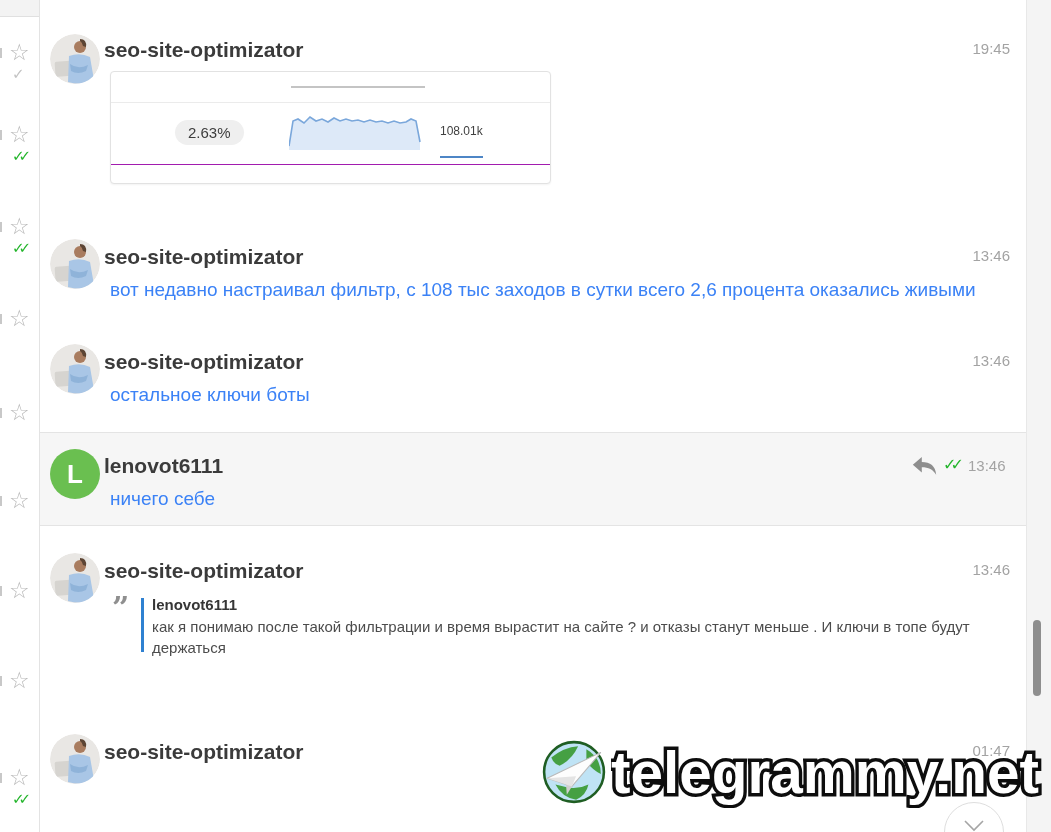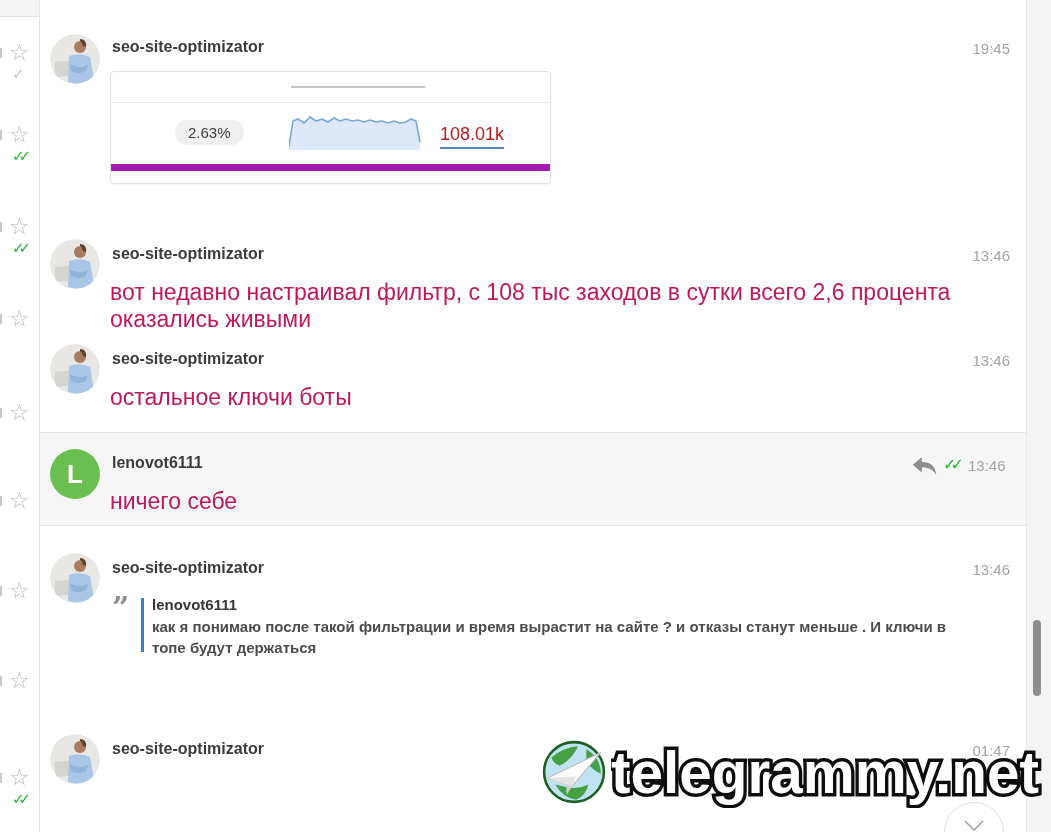--- a/index.html
+++ b/index.html
@@ -17,48 +17,48 @@
   .rail-frag{position:absolute;left:0;top:8px;width:2px;height:10px;background:#9a9a9a;opacity:.55;}
 
   
   .scroll-track{position:absolute;left:1026px;top:0;width:25px;height:832px;background:#f4f4f4;border-left:1px solid #e8e8e8;}
   .scroll-thumb{position:absolute;left:6px;top:620px;width:8px;height:76px;background:#8e8e8e;border-radius:4px;}
 
   
   .avatar{position:absolute;left:50px;width:50px;height:50px;border-radius:50%;overflow:hidden;cursor:pointer;}
   .avatar-green{position:absolute;left:50px;width:50px;height:50px;border-radius:50%;background:var(--avatar-green);
                 color:#fff;font-size:26px;font-weight:bold;display:flex;align-items:center;justify-content:center;cursor:pointer;}
-  .author{position:absolute;left:112px;font-size:16px;font-weight:bold;color:#3b3b3b;cursor:pointer;}
+  .author{position:absolute;left:104px;font-size:21px;font-weight:bold;color:#3b3b3b;cursor:pointer;}
   .time{position:absolute;left:958px;width:52px;text-align:right;font-size:15px;color:#a3a3a3;}
-  .mtext{position:absolute;left:110px;font-size:23px;color:#be185d;}
+  .mtext{position:absolute;left:110px;font-size:19px;color:#3b82f6;}
 
   .hl-band{position:absolute;left:40px;top:432px;width:986px;height:92px;background:#f6f6f6;
            border-top:1px solid #e4e4e4;border-bottom:1px solid #e4e4e4;}
   .hl-cluster-arrow{position:absolute;left:912px;top:456px;cursor:pointer;}
   .hl-cluster-checks{position:absolute;left:943px;top:455px;font-size:16px;font-weight:bold;color:var(--green-check);letter-spacing:-6px;}
   .hl-cluster-time{position:absolute;left:968px;top:457px;font-size:15px;color:#a3a3a3;}
 
   
   .card{position:absolute;left:110px;top:71px;width:441px;height:113px;background:#fff;border:1px solid #e2e2e2;
         border-radius:4px;box-shadow:0 1px 2px rgba(0,0,0,.05);box-sizing:border-box;cursor:pointer;}
   .card-top{position:relative;height:30px;border-bottom:1px solid #ebebeb;}
   .card-topline{position:absolute;left:180px;top:14px;width:134px;height:2px;background:#c4c4c4;}
-  .card-mid{position:relative;height:61px;border-bottom:7px solid #a21caf;text-decoration:underline;}
+  .card-mid{position:relative;height:61px;border-bottom:1px solid #a21caf;text-decoration:underline;}
   .pill{position:absolute;left:64px;top:17px;background:#efefef;border-radius:13px;padding:4px 13px;
         font-size:15px;color:#3d3d3d;}
   .spark{position:absolute;left:178px;top:7px;width:134px;height:46px;}
-  .card-value{position:absolute;left:329px;top:21px;font-size:18px;color:#b91c1c;
-              border-bottom:2px solid var(--link-underline);padding-bottom:2px;cursor:pointer;}
+  .card-value{position:absolute;left:329px;top:21px;font-size:12px;color:#404040;
+              border-bottom:2px solid var(--link-underline);padding-bottom:18px;cursor:pointer;}
 
   
   .q-icon{position:absolute;left:112px;top:590px;font-family:"DejaVu Serif",serif;font-size:30px;color:#8f8f8f;font-weight:bold;}
   .q-bar{position:absolute;left:141px;top:598px;width:3px;height:54px;background:var(--quote-bar);}
   .q-content{position:absolute;left:152px;top:596px;width:818px;cursor:pointer;}
   .q-author{font-size:15px;font-weight:bold;color:#363636;margin-bottom:3px;}
-  .q-text{font-size:15px;color:#4c4c4c;line-height:21px;font-weight:bold;}
+  .q-text{font-size:15px;color:#4c4c4c;line-height:21px;}
 
   
   .watermark{position:absolute;left:541px;top:736px;display:flex;align-items:center;z-index:5;pointer-events:none;}
   .wm-globe{width:66px;height:66px;margin-right:4px;}
   .wm-text-svg{width:432px;height:72px;}
   .wm-text-svg text{font-family:"Liberation Sans","DejaVu Sans",sans-serif;font-weight:bold;font-size:60px;
                     fill:#fff;stroke:#0d0d0d;stroke-width:7px;paint-order:stroke fill;}
 
   
   .down-btn{position:absolute;left:944px;top:802px;width:58px;height:58px;border-radius:50%;

